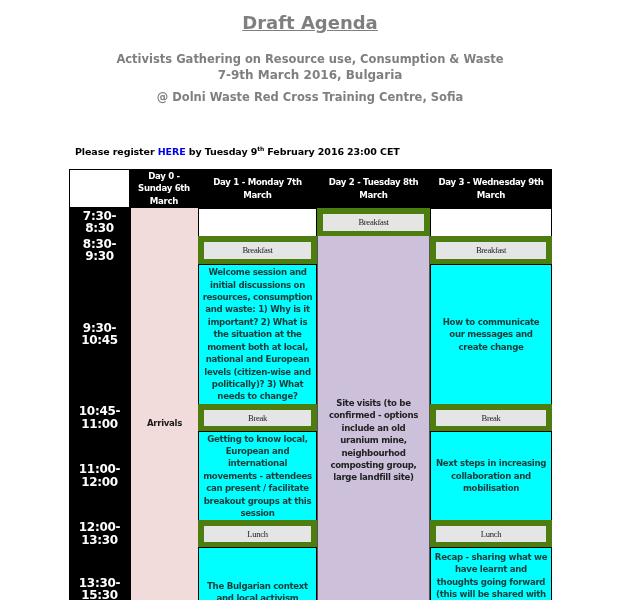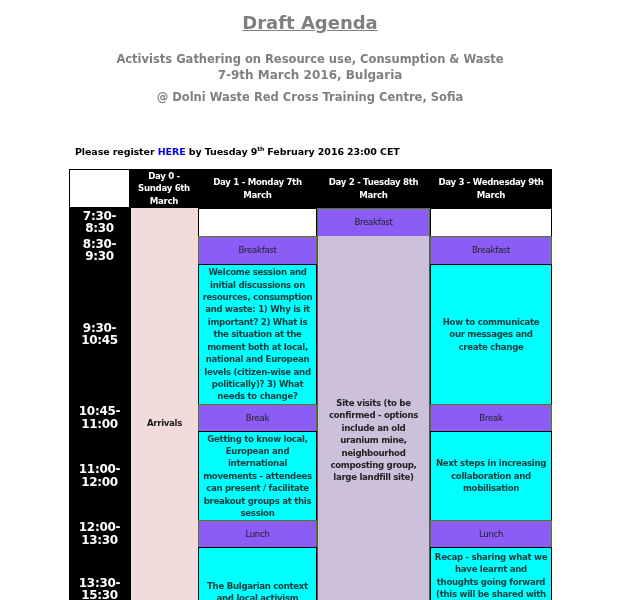--- a/index.html
+++ b/index.html
@@ -16,21 +16,21 @@
   .register a { color: #0000ee; text-decoration: none; }
   .register sup { font-size: 6px; }
 
   .grid { position: absolute; left: 69px; top: 169px; width: 483px; height: 440px; }
   .cell { position: absolute; box-sizing: border-box; display: flex; align-items: center; justify-content: center;
           text-align: center; font-size: 8.6px; line-height: 12.4px; font-weight: bold;
           font-family: "DejaVu Sans", "Liberation Sans", sans-serif; letter-spacing: -0.3px; color: #1a1a1a; padding: 0 3px; }
   .th { background: #000; color: #fff; }
   .time { background: #000; color: #fff; font-size: 12px; }
   .blank { background: #fff; border: 1px solid #000; }
-  .green { background: #8b5cf6; border: 1px solid #4d7c0f; font-weight: normal; color: #222; }
+  .green { background: #e5e5e5; border: 6px solid #4d7c0f; font-weight: normal; color: #222; font-family: Liberation Serif, serif; }
   .cyan { background: #00ffff; border: 1px solid #000; color: #1a3a3a; }
   .pink { background: #f2dcdb; border-left: 1px solid #000; }
   .purple { background: #ccc0da; border-left: 1px solid #555; border-right: 1px solid #555; color: #222; }
 </style>
 </head>
 <body>
 
 <div class="hdr title">Draft Agenda</div>
 <div class="hdr sub">Activists Gathering on Resource use, Consumption &amp; Waste</div>
 <div class="hdr dates">7-9th March 2016, Bulgaria</div>

